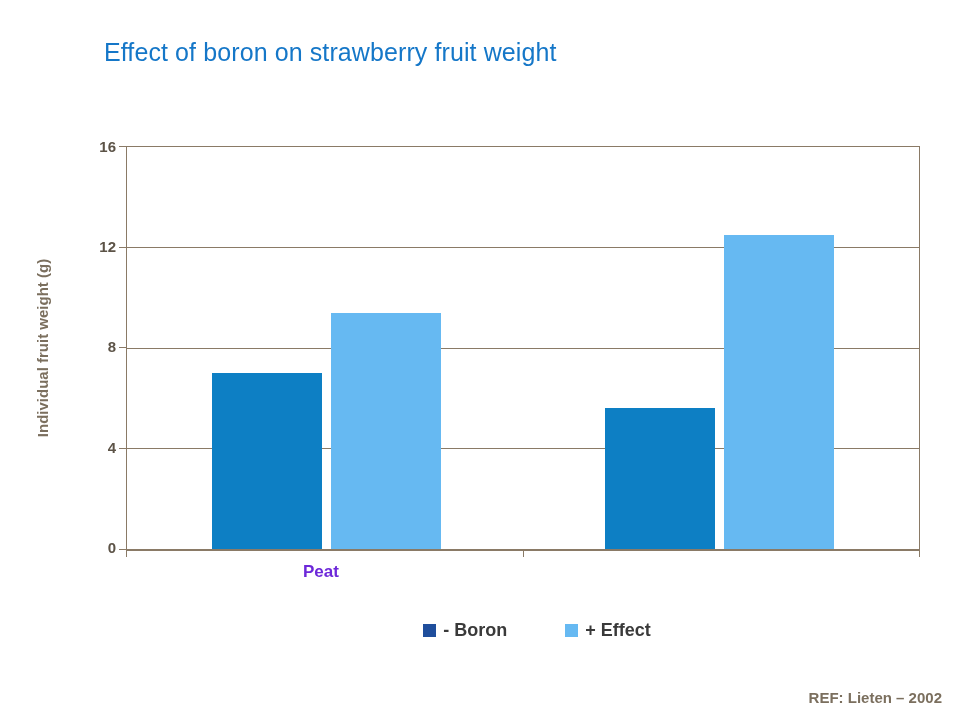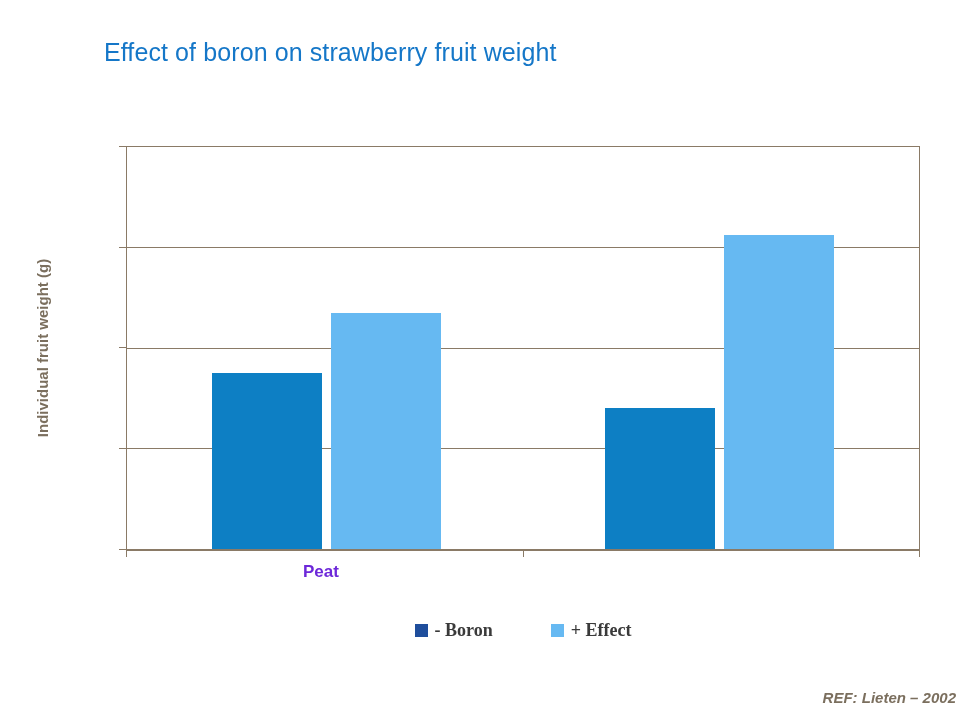--- a/index.html
+++ b/index.html
@@ -122,29 +122,28 @@
     font-size: 17px;
     font-weight: bold;
     color: #6d28d9;
     text-align: center;
     white-space: nowrap;
   }
 
   
   #legend {
     position: absolute;
-    left: 126px;
+    left: 140px;
     top: 615px;
     width: 794px;
     height: 30px;
     display: flex;
     align-items: center;
     justify-content: center;
     gap: 58px;
-    font-family: Liberation Serif, serif;
   }
   .legend-item {
     display: flex;
     align-items: center;
     gap: 7px;
   }
   .legend-swatch {
     width: 13px;
     height: 13px;
     display: block;
@@ -154,40 +153,46 @@
   .legend-label {
     font-size: 18px;
     font-weight: bold;
     color: #3a3a3a;
     white-space: nowrap;
   }
 
   
   #reference {
     position: absolute;
-    right: 4px;
+    right: 18px;
     bottom: 14px;
     font-size: 15px;
     font-weight: bold;
-    font-style: italic;
     color: #7b6f5e;
     white-space: nowrap;
   }
 </style>
 </head>
 <body>
 
 <div id="slide">
 
   <div id="chart-title" style="color: rgb(21, 119, 200);">Effect of boron on strawberry fruit weight</div>
 
   <div id="y-axis-title-wrap">
     <div id="y-axis-title-inner">Individual fruit weight (g)</div>
   </div>
 
+  <div id="ytick-labels">
+    <div class="ytick-label" style="top:138px">16</div>
+    <div class="ytick-label" style="top:238px">12</div>
+    <div class="ytick-label" style="top:338px">8</div>
+    <div class="ytick-label" style="top:439px">4</div>
+    <div class="ytick-label" style="top:539px">0</div>
+  </div>
 
   <div class="tick-mark" style="left:119px; top:146px"></div>
   <div class="tick-mark" style="left:119px; top:247px"></div>
   <div class="tick-mark" style="left:119px; top:347px"></div>
   <div class="tick-mark" style="left:119px; top:448px"></div>
   <div class="tick-mark" style="left:119px; top:549px"></div>
 
   <div id="plot">
 
     <div class="gridline" style="top:100px"></div>

